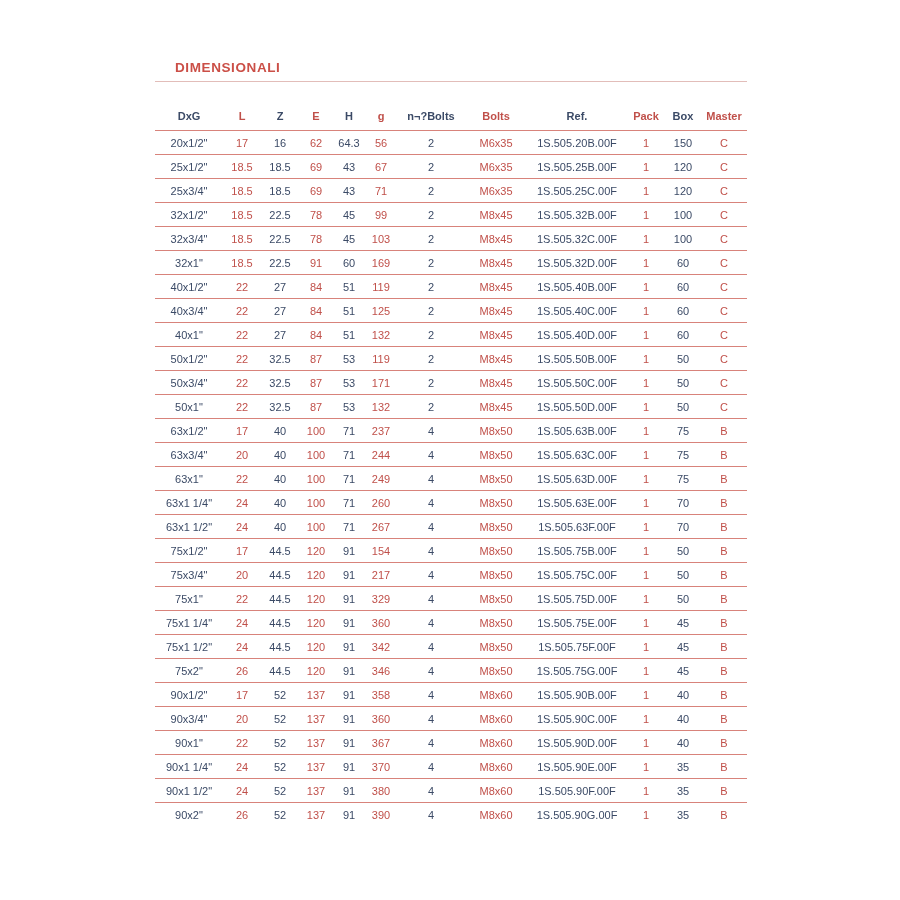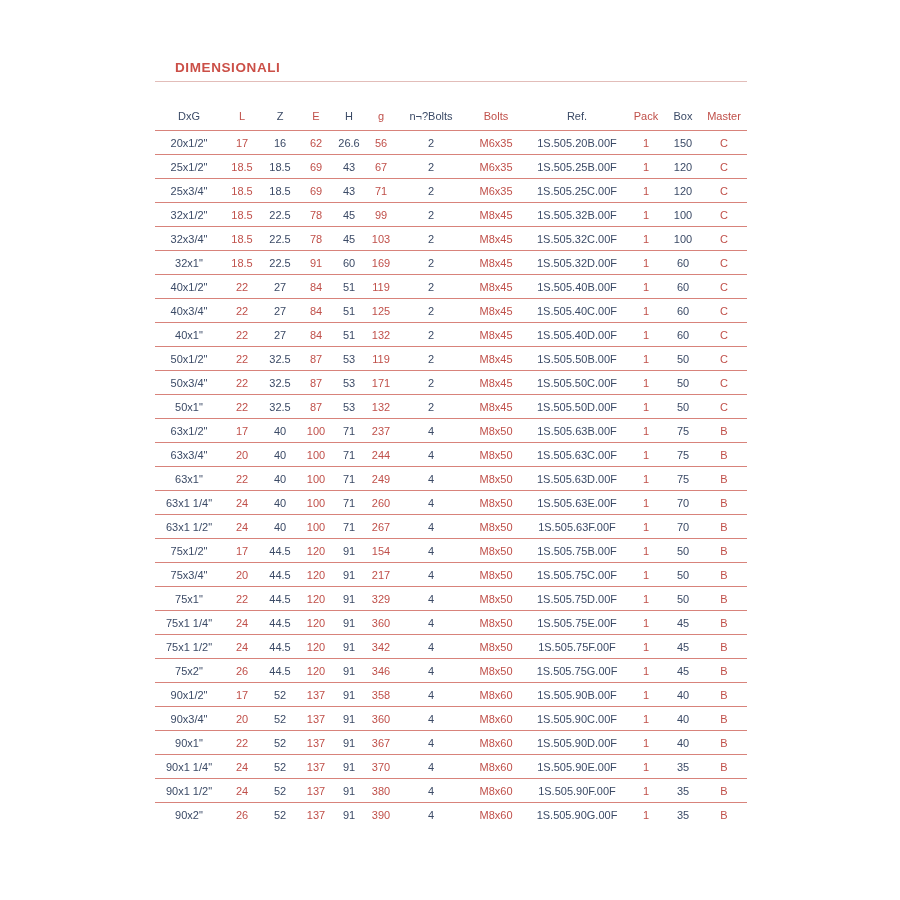--- a/index.html
+++ b/index.html
@@ -30,21 +30,21 @@
     background: var(--rule-light, #e2bdb9);
   }
   table.dim-table {
     margin-top: 10px;
     border-collapse: collapse;
     table-layout: fixed;
     width: 592px;
   }
   table.dim-table th {
     font-size: 11px;
-    font-weight: 400;
+    font-weight: 700;
     text-align: center;
     padding: 18px 0 8px 0;
     border-bottom: 1.5px solid var(--rule, #d8837b);
     white-space: nowrap;
   }
   table.dim-table td {
     font-size: 11px;
     text-align: center;
     height: 23px;
     padding: 0;
@@ -94,21 +94,21 @@
           <th class="c-navy">Box</th>
           <th class="c-red">Master</th>
         </tr>
     </thead>
     <tbody>
         <tr>
           <td class="c-navy">20x1/2"</td>
           <td class="c-red">17</td>
           <td class="c-navy">16</td>
           <td class="c-red">62</td>
-          <td class="c-navy">26.6</td>
+          <td class="c-navy">64.3</td>
           <td class="c-red">56</td>
           <td class="c-navy">2</td>
           <td class="c-red">M6x35</td>
           <td class="c-navy">1S.505.20B.00F</td>
           <td class="c-red">1</td>
           <td class="c-navy">150</td>
           <td class="c-red">C</td>
         </tr>
         <tr>
           <td class="c-navy">25x1/2"</td>

